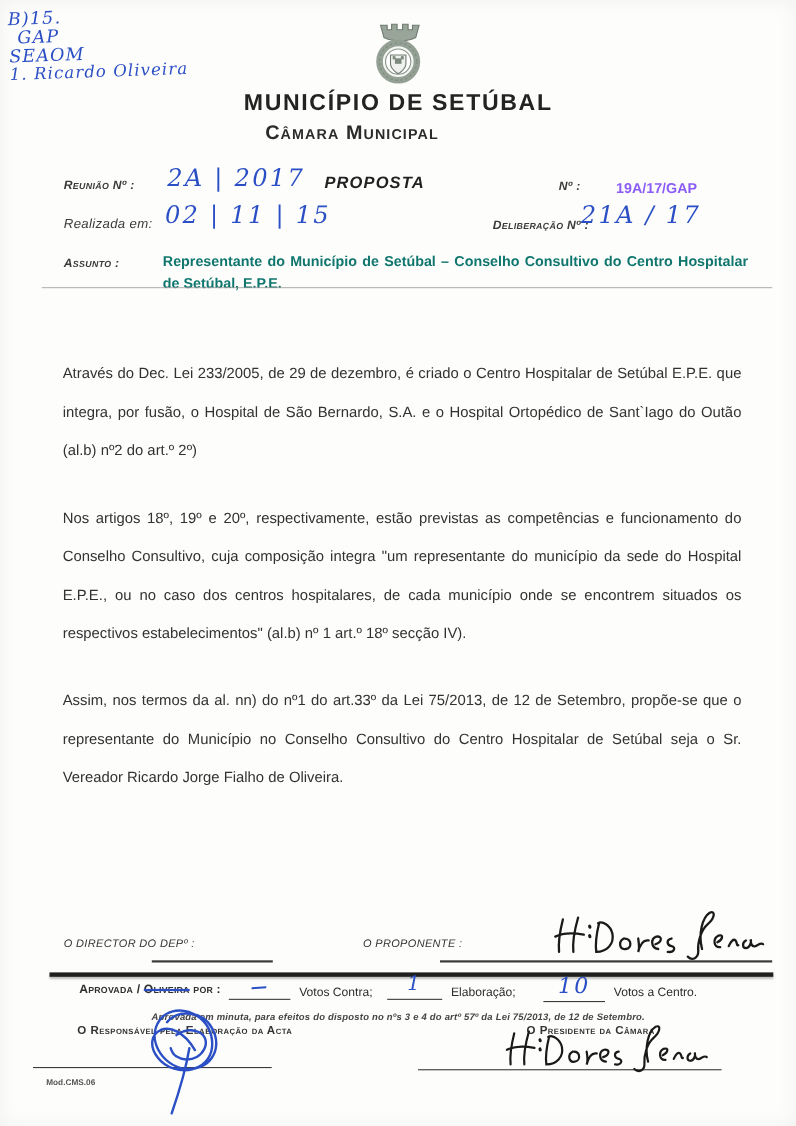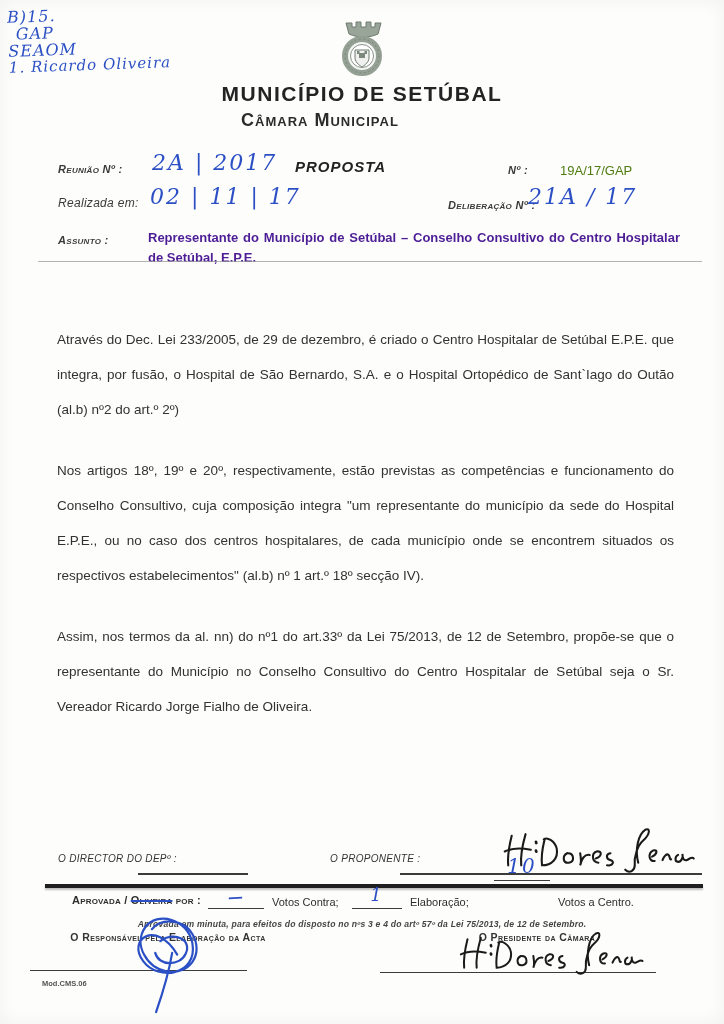--- a/index.html
+++ b/index.html
@@ -55,24 +55,24 @@
   .lbl{
     position:absolute;font-style:italic;font-size:11px;color:#3a3a3a;
     font-variant:small-caps;letter-spacing:.3px;font-weight:600;
   }
   .lbl.plain{font-variant:normal;font-weight:400;font-size:12px;}
   .proposta{
     position:absolute;top:158px;left:295px;
     font-size:15px;font-style:italic;font-weight:bold;
     letter-spacing:1px;color:#222;
   }
-  .num-value{position:absolute;top:163px;left:560px;font-size:13px;font-weight:normal;color:#4d7c0f;}
+  .num-value{position:absolute;top:163px;left:560px;font-size:13px;font-weight:bold;color:#8b5cf6;}
   .assunto-value{
     position:absolute;top:228px;left:148px;width:532px;
-    font-size:13px;font-weight:bold;line-height:20px;color:#4c1d95;
+    font-size:13px;font-weight:bold;line-height:20px;color:#0f766e;
     text-align:justify;
   }
   .divider{
     position:absolute;top:261px;left:38px;width:664px;height:1px;
     background:#9a9a9a;opacity:.75;
   }
   
   .body-text{
     position:absolute;top:322px;left:57px;width:617px;
     font-size:13.5px;line-height:35px;text-align:justify;color:#323232;
@@ -139,21 +139,21 @@
   <div class="muni-title">MUNICÍPIO DE SETÚBAL</div>
   <div class="chamber">Câmara Municipal</div>
 
   <div class="lbl" style="top:163px;left:58px;">Reunião Nº :</div>
   <div class="hand" style="position:absolute;top:150px;left:152px;font-size:22px;">2A | 2017</div>
   <div class="proposta">PROPOSTA</div>
   <div class="lbl" style="top:164px;left:508px;">Nº :</div>
   <div class="num-value">19A/17/GAP</div>
 
   <div class="lbl plain" style="top:196px;left:58px;">Realizada em:</div>
-  <div class="hand" style="position:absolute;top:184px;left:150px;font-size:22px;">02 | 11 | 17</div>
+  <div class="hand" style="position:absolute;top:184px;left:150px;font-size:22px;">02 | 11 | 15</div>
   <div class="lbl" style="top:199px;left:448px;">Deliberação Nº :</div>
   <div class="hand" style="position:absolute;top:184px;left:528px;font-size:22px;">21A / 17</div>
 
   <div class="lbl" style="top:234px;left:58px;">Assunto :</div>
   <div class="assunto-value">Representante do Município de Setúbal – Conselho Consultivo do Centro Hospitalar de Setúbal, E.P.E.</div>
   <div class="divider"></div>
 
   <div class="body-text">
     <p>Através do Dec. Lei 233/2005, de 29 de dezembro, é criado o Centro Hospitalar de Setúbal E.P.E. que integra, por fusão, o Hospital de São Bernardo, S.A. e o Hospital Ortopédico de Sant`Iago do Outão (al.b) nº2 do art.º 2º)</p>
     <p>Nos artigos 18º, 19º e 20º, respectivamente, estão previstas as competências e funcionamento do Conselho Consultivo, cuja composição integra "um representante do município da sede do Hospital E.P.E., ou no caso dos centros hospitalares, de cada município onde se encontrem situados os respectivos estabelecimentos" (al.b) nº 1 art.º 18º secção IV).</p>
@@ -189,21 +189,21 @@
     <span>por :</span>
   </div>
   <div class="blank" style="top:890px;left:208px;width:56px;height:19px;">
     <span class="hand" style="font-size:15px;font-weight:bold;transform:rotate(-4deg) translateY(-2px);">—</span>
   </div>
   <div class="appr-plain" style="top:896px;left:272px;">Votos Contra;</div>
   <div class="blank" style="top:884px;left:352px;width:50px;height:25px;">
     <span class="hand" style="font-size:18px;">1</span>
   </div>
   <div class="appr-plain" style="top:896px;left:410px;">Elaboração;</div>
-  <div class="blank" style="top:854px;left:494px;width:56px;height:27px;text-align:center;">
+  <div class="blank" style="top:884px;left:494px;width:56px;height:27px;text-align:center;">
     <span class="hand" style="font-size:20px;">10</span>
   </div>
   <div class="appr-plain" style="top:896px;left:558px;">Votos a Centro.</div>
 
   <div class="minuta">Aprovada em minuta, para efeitos do disposto no nºs 3 e 4 do artº 57º da Lei 75/2013, de 12 de Setembro.</div>
 
   <div class="sig-title" style="top:931px;left:58px;">O Responsável pela Elaboração da Acta</div>
   <div class="sig-line" style="top:970px;left:30px;width:217px;height:1px;"></div>
   <svg class="sig" style="top:903px;left:118px;" width="110" height="115" viewBox="0 0 130 130" fill="none" stroke="#2b4fc4" stroke-width="2.6" stroke-linecap="round">
     <path d="M70 58 C45 16 10 40 30 66 C48 90 94 82 88 45 C83 16 46 6 32 26 C18 46 34 74 58 78 C84 82 102 58 88 34 C78 16 52 14 40 28"></path>

